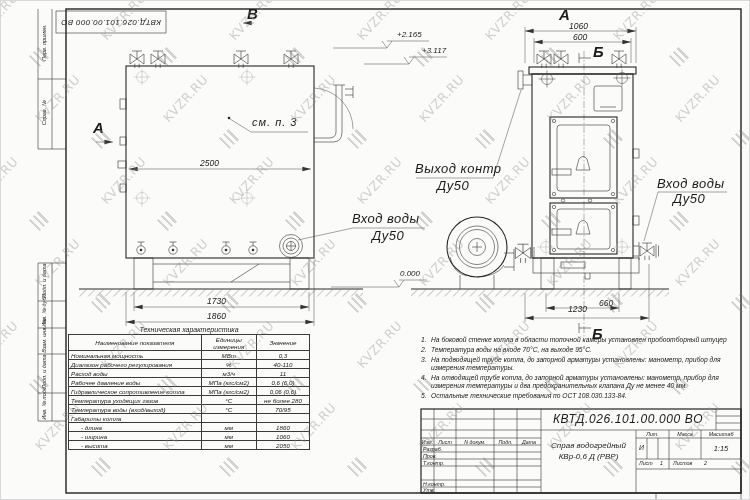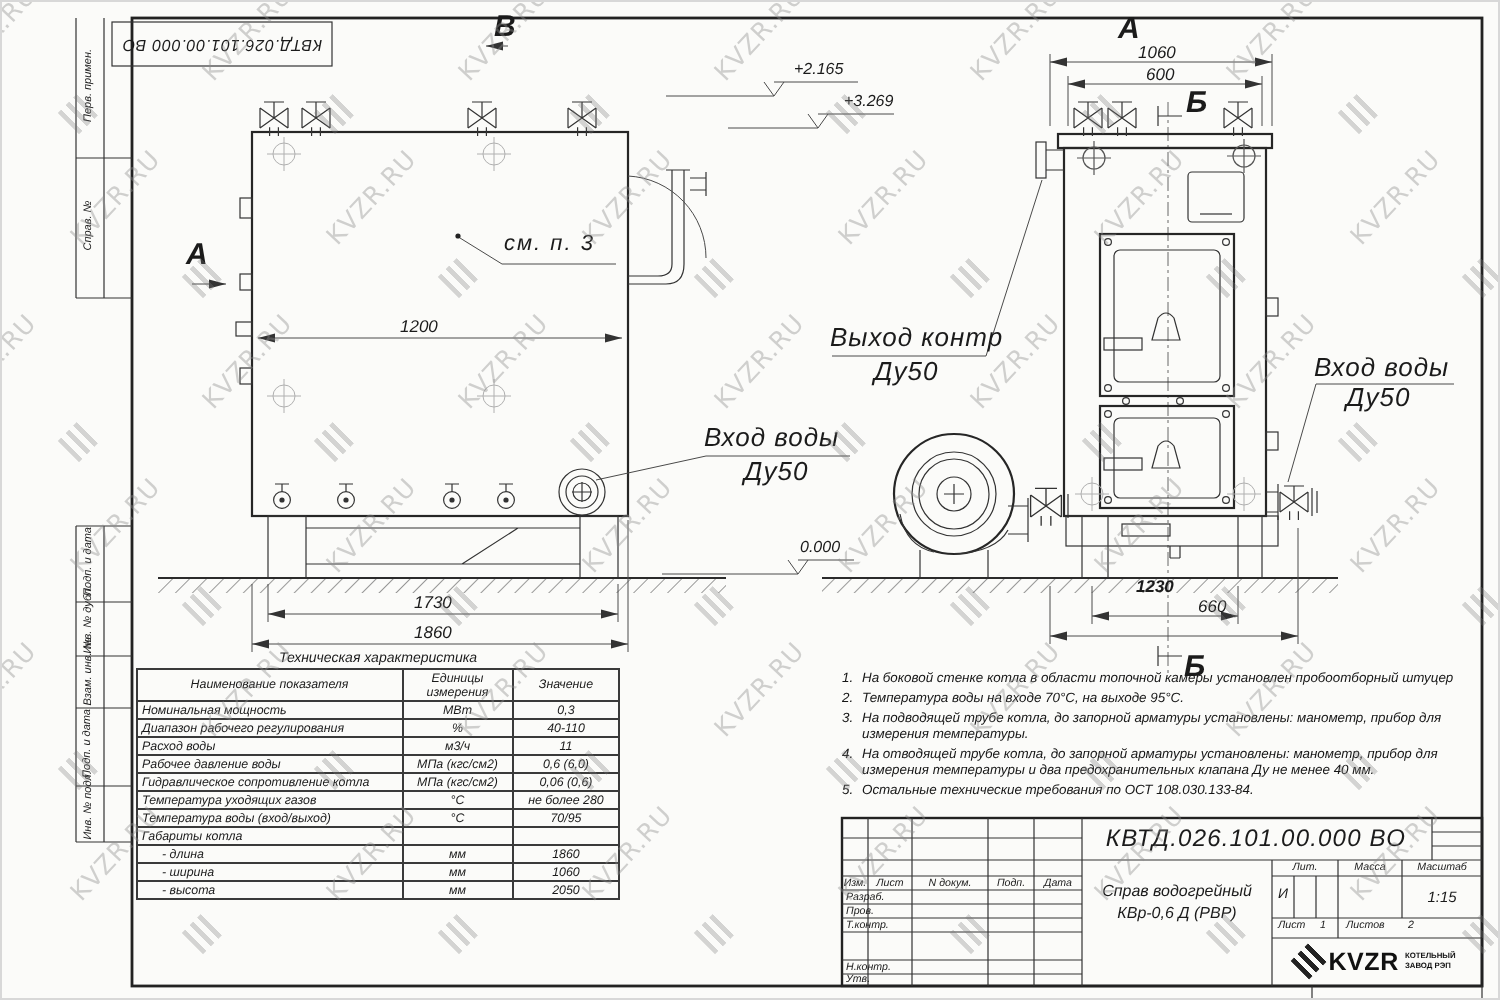--- a/index.html
+++ b/index.html
@@ -241,39 +241,39 @@
   <div class="vlab" style="left:9px;top:109px;width:70px;">Справ. №</div>
   <div class="vlab" style="left:25px;top:277px;width:38px;">Подп. и дата</div>
   <div class="vlab" style="left:30px;top:309px;width:28px;">Инв. № дубл.</div>
   <div class="vlab" style="left:31px;top:336px;width:26px;">Взам. инв. №</div>
   <div class="vlab" style="left:24px;top:368px;width:39px;">Подп. и дата</div>
   <div class="vlab" style="left:30px;top:402px;width:28px;">Инв. № подл.</div>
 
   <div class="lbl view-letter" style="left:246px;top:5px;">В</div>
   <div class="lbl view-letter" style="left:92px;top:119px;">А</div>
   <div class="lbl see" style="left:251px;top:116px;">см. п. 3</div>
-  <div class="lbl dim" style="left:199px;top:158px;">1200</div>
+  <div class="lbl dim" style="left:199px;top:158px;">2500</div>
   <div class="lbl dim" style="left:206px;top:296px;">1730</div>
   <div class="lbl dim" style="left:206px;top:311px;">1860</div>
   <div class="lbl elev" style="left:396px;top:30px;text-align:right;">+2.165</div>
-  <div class="lbl elev" style="left:421px;top:46px;">+3.269</div>
+  <div class="lbl elev" style="left:421px;top:46px;">+3.117</div>
   <div class="lbl elev" style="left:399px;top:269px;">0.000</div>
   <div class="lbl pipe-label" style="left:414px;top:161px;">Выход контр</div>
   <div class="lbl pipe-label" style="left:436px;top:178px;">Ду50</div>
   <div class="lbl pipe-label" style="left:351px;top:211px;">Вход воды</div>
   <div class="lbl pipe-label" style="left:371px;top:228px;">Ду50</div>
   <div class="lbl pipe-label" style="left:656px;top:176px;">Вход воды</div>
   <div class="lbl pipe-label" style="left:672px;top:191px;">Ду50</div>
   <div class="lbl view-letter" style="left:558px;top:6px;">А</div>
   <div class="lbl view-letter" style="left:592px;top:43px;">Б</div>
   <div class="lbl view-letter" style="left:591px;top:325px;">Б</div>
   <div class="lbl dim" style="left:568px;top:21px;">1060</div>
   <div class="lbl dim" style="left:572px;top:32px;">600</div>
   <div class="lbl dim" style="left:570px;top:298px;padding-left:28px;">660</div>
-  <div class="lbl dim" style="left:567px;top:288px;font-weight:bold;">1230</div>
+  <div class="lbl dim" style="left:567px;top:304px;">1230</div>
 
   <div class="spec">
     <div class="spec-title">Техническая характеристика</div>
     <table class="spec-t">
       <colgroup>
           <col style="width:55%">
           <col style="width:23%">
           <col style="width:22%">
         </colgroup>
       <tbody>
@@ -379,28 +379,20 @@
   <div class="tb c" style="left:541px;top:452px;width:93px;font-size:8px;">КВр-0,6 Д (РВР)</div>
   <div class="tb tb-s c" style="left:635px;top:430.5px;width:33px;">Лит.</div>
   <div class="tb tb-s c" style="left:668px;top:430.5px;width:32px;">Масса</div>
   <div class="tb tb-s c" style="left:700px;top:430.5px;width:40px;">Масштаб</div>
   <div class="tb c" style="left:635px;top:443px;width:11px;font-size:7px;">И</div>
   <div class="tb c" style="left:700px;top:444px;width:40px;font-size:7.5px;">1:15</div>
   <div class="tb tb-s" style="left:638px;top:460px;">Лист</div>
   <div class="tb tb-s" style="left:659px;top:460px;">1</div>
   <div class="tb tb-s" style="left:672px;top:460px;">Листов</div>
   <div class="tb tb-s" style="left:703px;top:460px;">2</div>
-  <div class="logo-block">
-    <span class="logo-mark"></span>
-    <span class="logo-name">KVZR</span>
-    <span class="logo-sub">
-      <span>КОТЕЛЬНЫЙ</span>
-      <span>ЗАВОД РЭП</span>
-    </span>
-  </div>
   <div class="tb" style="left:657px;top:493.5px;width:81px;text-align:center;">
     
     
   </div>
 
   <div class="wm-layer" id="wm-layer">
       <span class="wm-text" style="left: -35px; top: 8px;">KVZR.RU</span>
       <span class="wm-logo" style="left: 31px; top: 48px;"></span>
       <span class="wm-text" style="left: 93px; top: 8px;">KVZR.RU</span>
       <span class="wm-logo" style="left: 159px; top: 48px;"></span>

